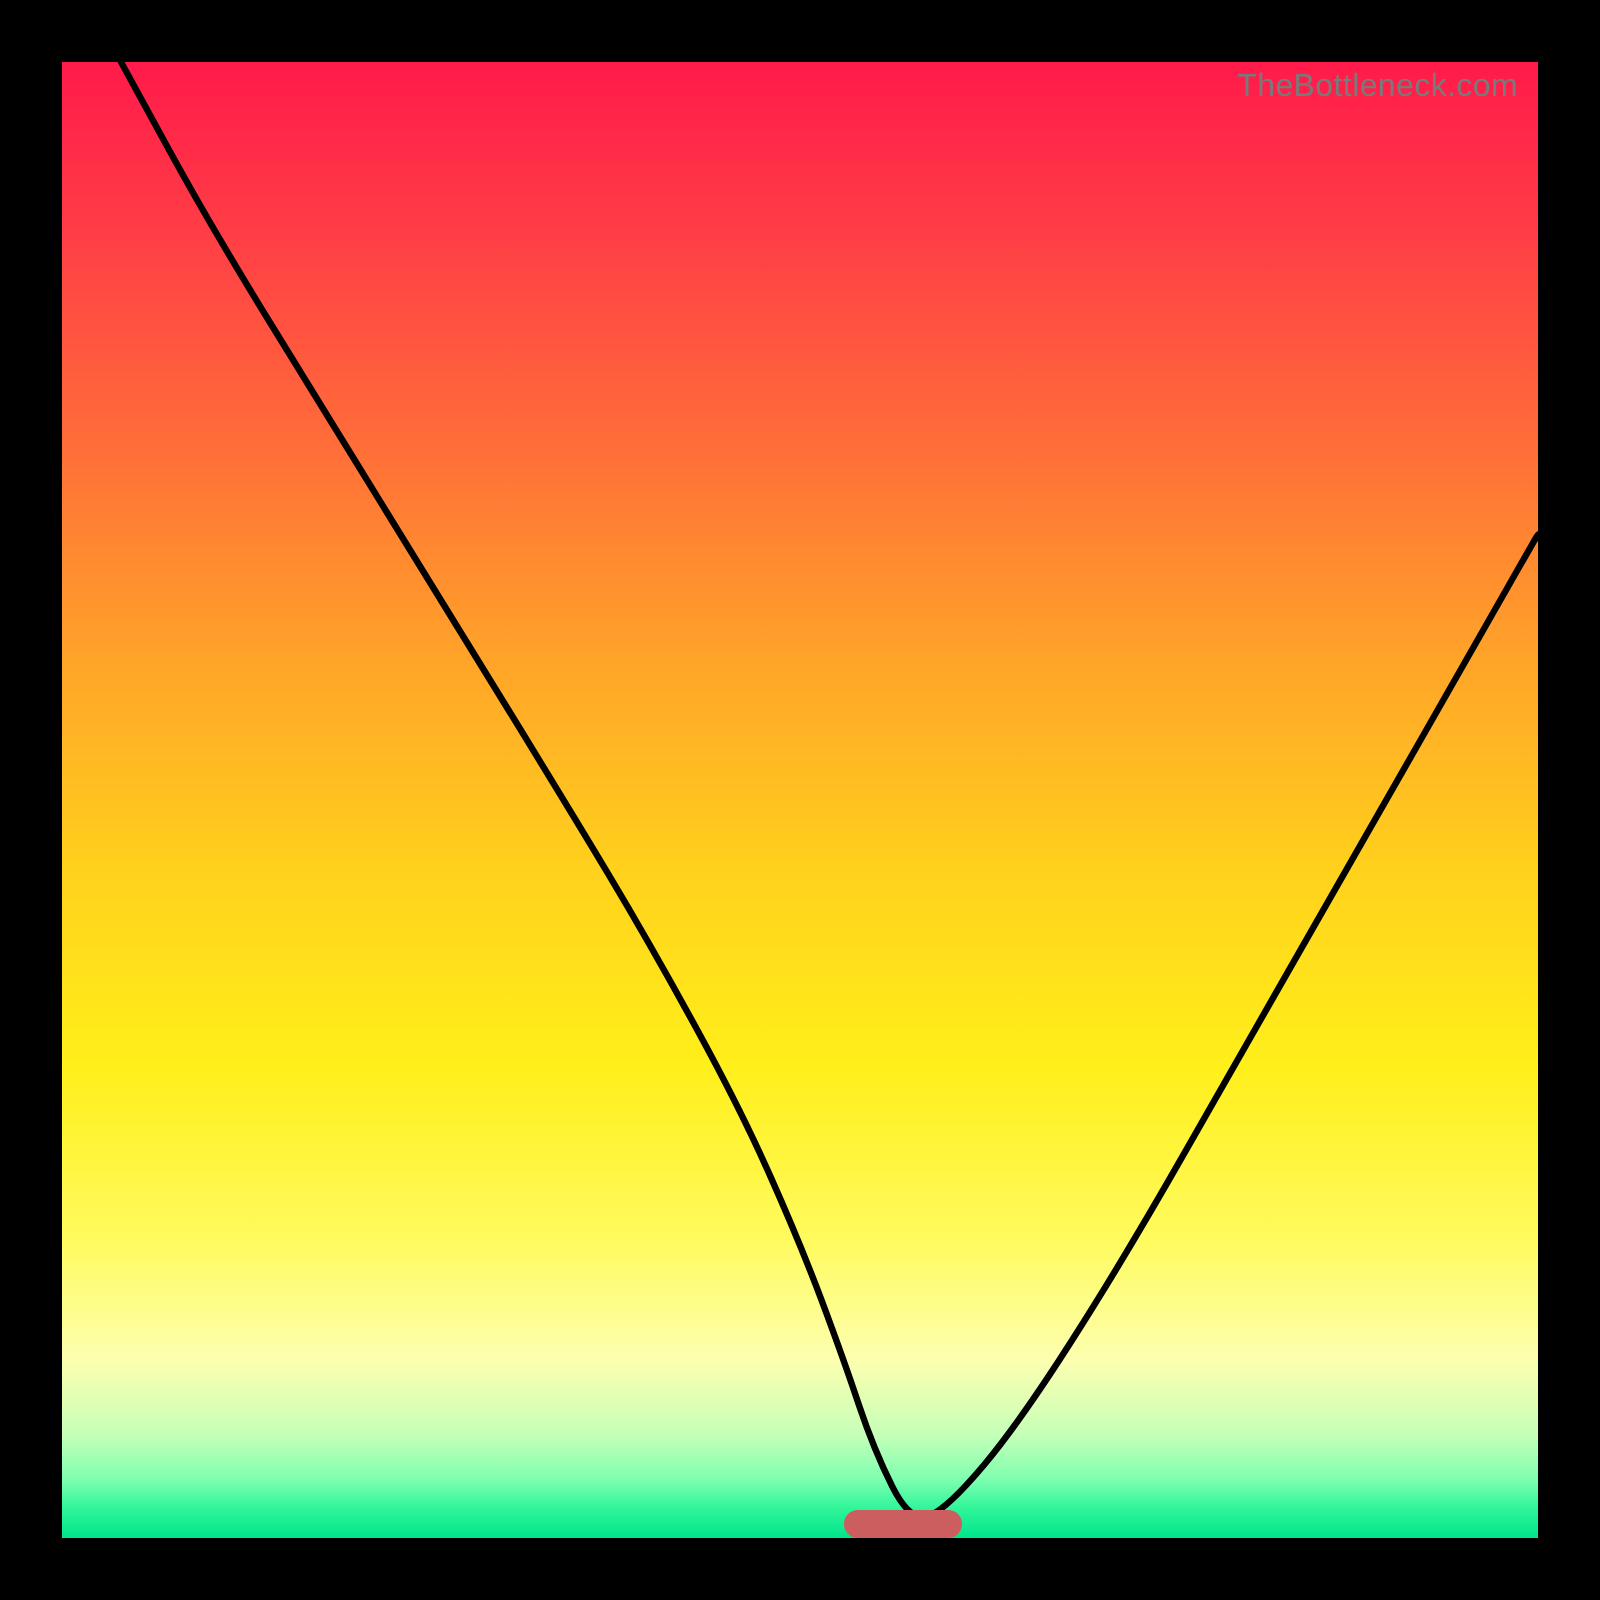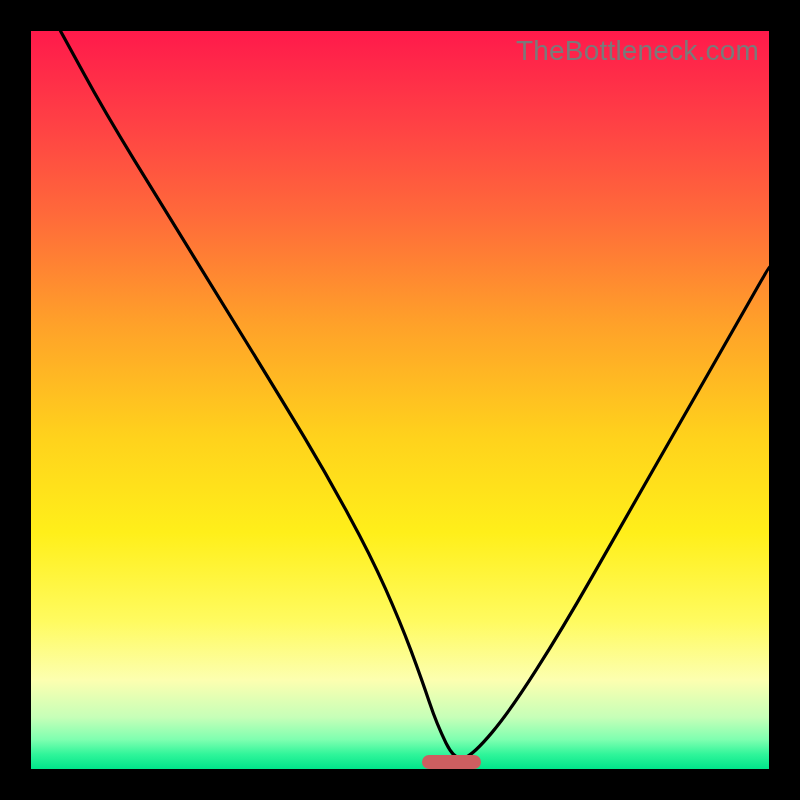--- a/index.html
+++ b/index.html
@@ -36,21 +36,21 @@
       #7fffb0 96%,
       #30f59a 98%,
       #00e58a 100%
     );
   }
   .watermark {
     position: absolute;
     top: 4px;
     right: 10px;
     color: #7a7a7a;
-    font-size: 28px;
+    font-size: 16px;
     letter-spacing: 0.2px;
     user-select: none;
   }
   svg.curve {
     position: absolute;
     left: 0;
     top: 0;
     width: 738px;
     height: 738px;
   }

